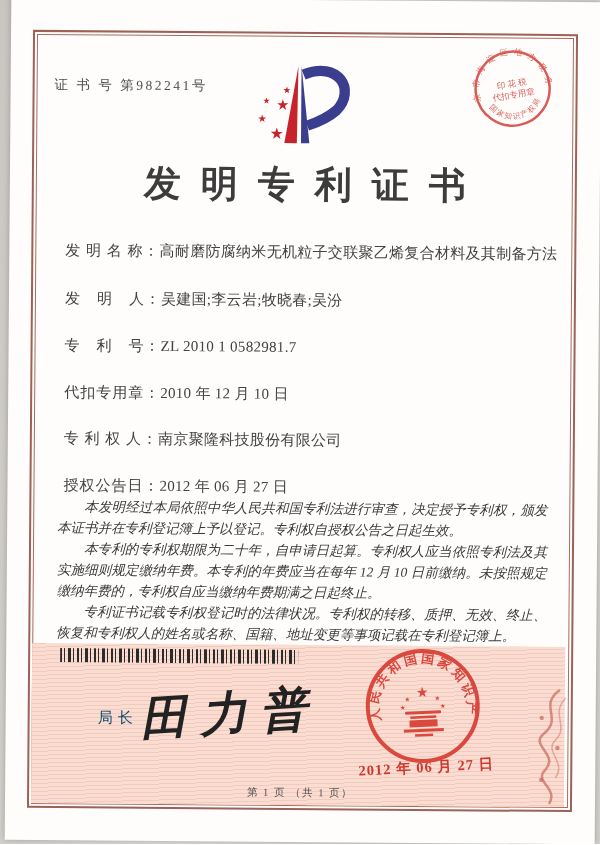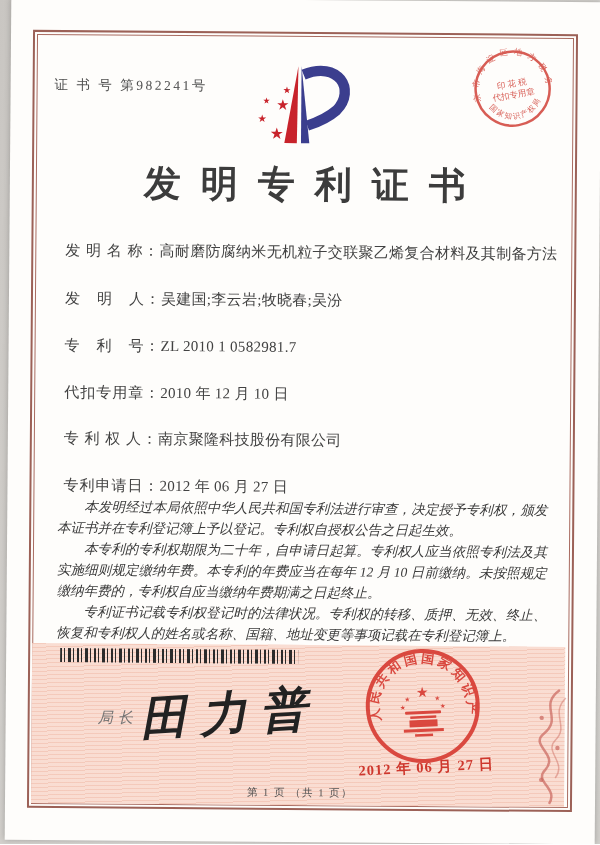--- a/index.html
+++ b/index.html
@@ -47,23 +47,22 @@
   }
   .barcode{
     position:absolute;left:54px;top:650px;width:238px;height:14px;
     background:repeating-linear-gradient(90deg,
       #2b2b2b 0 2px,transparent 2px 4px,
       #2b2b2b 4px 5px,transparent 5px 8px,
       #2b2b2b 8px 11px,transparent 11px 13px,
       #2b2b2b 13px 14px,transparent 14px 17px);
   }
   .director-label{
-    position:absolute;left:92px;top:710px;font-size:15px;color:#737373;letter-spacing:5px;
+    position:absolute;left:92px;top:710px;font-size:15px;color:#0c4a6e;letter-spacing:5px;
     font-family:"Liberation Sans",sans-serif;
-    font-style:italic;
   }
   .director-signature{
     position:absolute;left:134px;top:690px;font-size:47px;color:#222;
     font-family:"DejaVu Sans",sans-serif;font-style:italic;font-weight:bold;
     letter-spacing:13px;transform:rotate(-4deg);line-height:1;
   }
   .big-seal{position:absolute;left:352px;top:640px;width:130px;height:130px;}
   .seal-date{
     position:absolute;left:346px;top:757px;width:150px;text-align:center;
     font-size:14.5px;color:#ce372d;letter-spacing:1px;transform:rotate(-3.5deg);
@@ -128,21 +127,21 @@
     <div class="field-row fr2">
       <span class="field-label">专　利　号：</span><span class="field-value">ZL 2010 1 0582981.7</span>
     </div>
     <div class="field-row fr3">
       <span class="field-label">代扣专用章：</span><span class="field-value">2010 年 12 月 10 日</span>
     </div>
     <div class="field-row fr4">
       <span class="field-label">专 利 权 人：</span><span class="field-value">南京聚隆科技股份有限公司</span>
     </div>
     <div class="field-row fr5">
-      <span class="field-label">专利申请日：</span><span class="field-value">2012 年 06 月 27 日</span>
+      <span class="field-label">授权公告日：</span><span class="field-value">2012 年 06 月 27 日</span>
     </div>
 
     <div class="body-text">
       <p>本发明经过本局依照中华人民共和国专利法进行审查，决定授予专利权，颁发本证书并在专利登记簿上予以登记。专利权自授权公告之日起生效。</p>
       <p>本专利的专利权期限为二十年，自申请日起算。专利权人应当依照专利法及其实施细则规定缴纳年费。本专利的年费应当在每年 12 月 10 日前缴纳。未按照规定缴纳年费的，专利权自应当缴纳年费期满之日起终止。</p>
       <p>专利证书记载专利权登记时的法律状况。专利权的转移、质押、无效、终止、恢复和专利权人的姓名或名称、国籍、地址变更等事项记载在专利登记簿上。</p>
     </div>
 
     <div class="band"></div>
 

